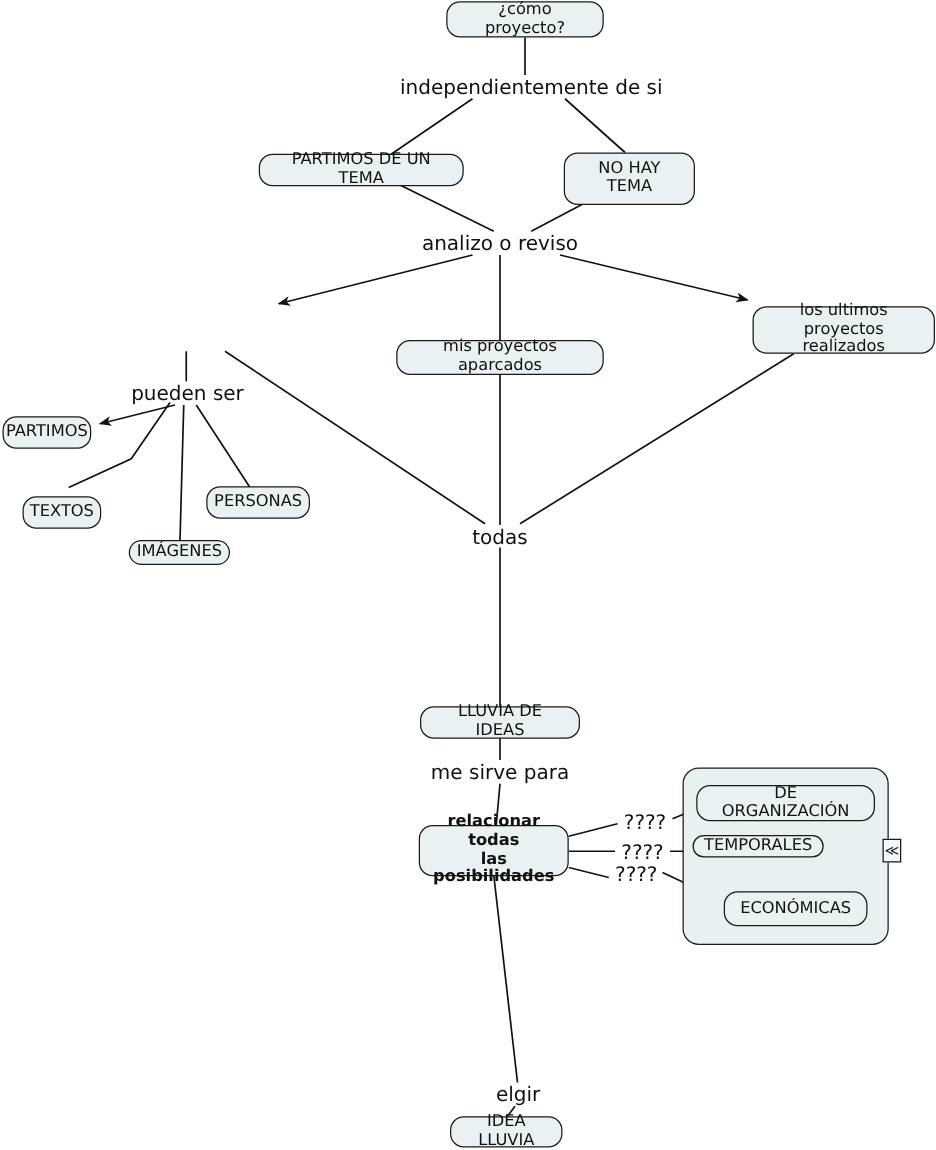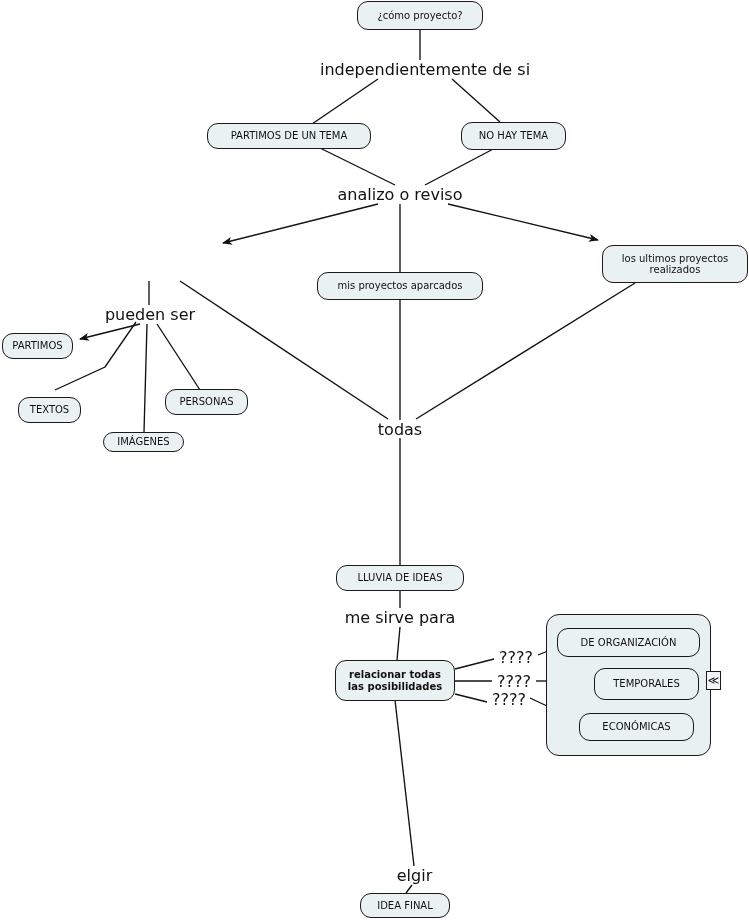--- a/index.html
+++ b/index.html
@@ -29,22 +29,22 @@
     box-sizing: border-box;
     background: #eaf1f3;
     border: 1.4px solid #1a1a1a;
     border-radius: 11px;
     color: #111111;
     display: flex;
     align-items: center;
     justify-content: center;
     text-align: center;
     line-height: 1.12;
-    font-size: 10px;
-    padding: 2px 6px;
+    font-size: 13px;
+    padding: 2px 23px;
     z-index: 3;
     white-space: pre-line;
   }
   .link-label {
     position: absolute;
     color: #111111;
     font-size: 16px;
     text-align: center;
     line-height: 1.1;
     z-index: 2;
@@ -136,21 +136,21 @@
 
   <div class="group-box" style="left:546px; top:614px; width:165px; height:142px;"></div>
   <div class="collapse-handle" style="left:706px; top:671px; width:15px; height:19px;">≪</div>
 
   <div class="node" style="left:357px; top:1px; width:126px; height:29px;">¿cómo proyecto?</div>
 
   <div class="link-label" style="left:320px; top:61px; width:200px;">independientemente de si</div>
 
   <div class="node" style="left:207px; top:123px; width:164px; height:26px;">PARTIMOS DE UN TEMA</div>
 
-  <div class="node" style="left:461px; top:122px; width:105px; height:28px;">NO HAY TEMA</div>
+  <div class="node" style="left:451px; top:122px; width:105px; height:42px;">NO HAY TEMA</div>
 
   <div class="link-label" style="left:330px; top:186px; width:140px;">analizo o reviso</div>
 
 
   <div class="node" style="left:317px; top:272px; width:166px; height:28px;">mis proyectos aparcados</div>
 
   <div class="node" style="left:602px; top:245px; width:146px; height:38px;">los ultimos proyectos
 realizados</div>
 
   <div class="link-label" style="left:94px; top:306px; width:112px;">pueden ser</div>
@@ -171,21 +171,21 @@
 
   <div class="node" style="left:335px; top:660px; width:120px; height:41px;font-weight:bold;">relacionar todas
 las posibilidades</div>
 
   <div class="link-label" style="left:495px; top:649px; width:42px;">????</div>
   <div class="link-label" style="left:493px; top:673px; width:42px;">????</div>
   <div class="link-label" style="left:488px; top:691px; width:42px;">????</div>
 
   <div class="node" style="left:557px; top:628px; width:143px; height:29px;">DE ORGANIZACIÓN</div>
 
-  <div class="node" style="left:554px; top:668px; width:105px; height:32px;margin-left:40px;">TEMPORALES</div>
+  <div class="node" style="left:554px; top:668px; width:105px; height:18px;">TEMPORALES</div>
 
   <div class="node" style="left:579px; top:713px; width:115px; height:28px;">ECONÓMICAS</div>
 
   <div class="link-label" style="left:387px; top:867px; width:55px;">elgir</div>
 
-  <div class="node" style="left:360px; top:893px; width:90px; height:25px;">IDEA FINAL</div>
+  <div class="node" style="left:360px; top:893px; width:90px; height:25px;">IDEA LLUVIA</div>
 
 </div>
 
 </body></html>

